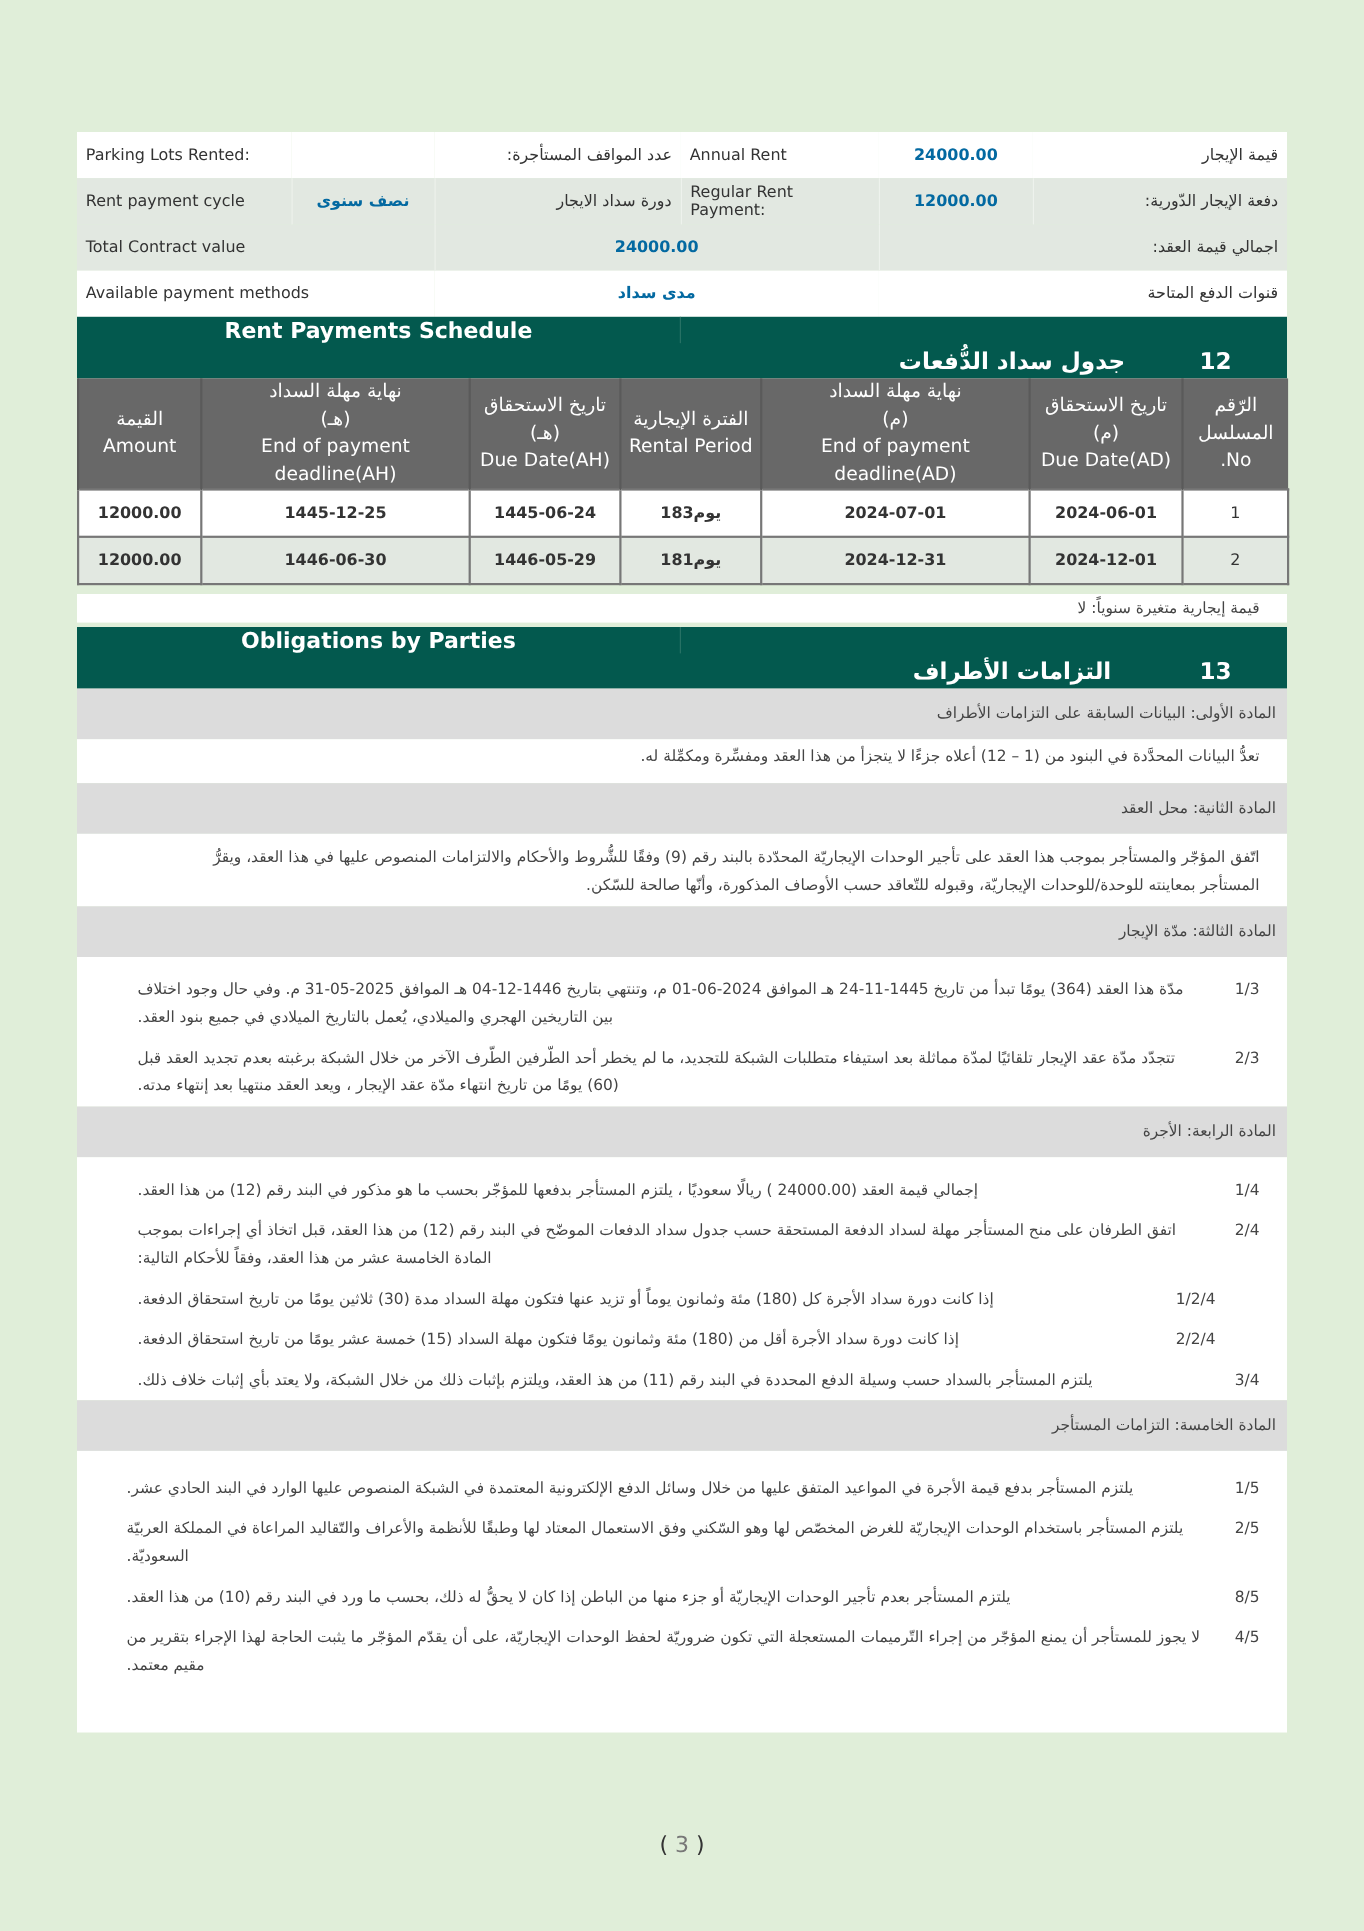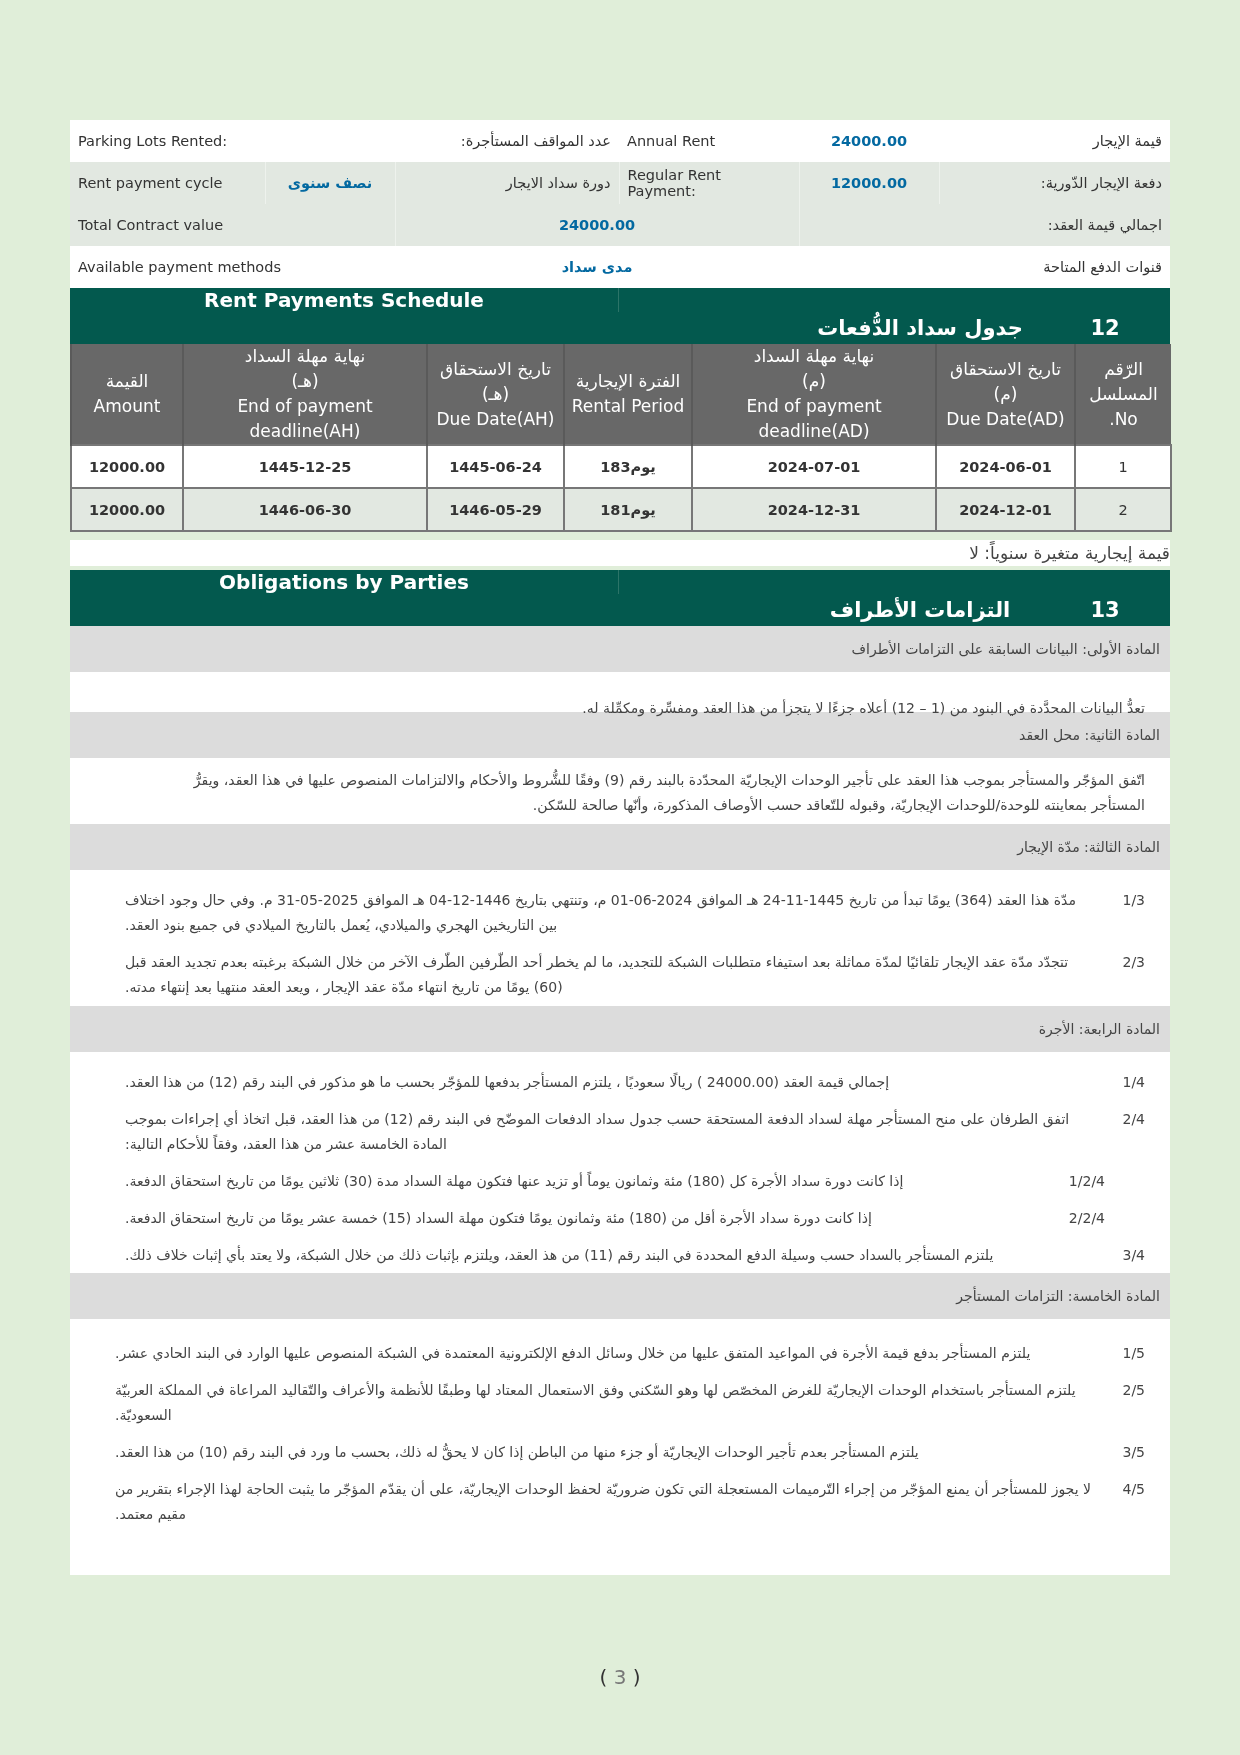--- a/index.html
+++ b/index.html
@@ -24,21 +24,21 @@
   .sec-head .ar .num { width: 130px; text-align: center; }
   .sec-head .ar .t { width: 240px; text-align: center; }
 
   
   .sched { width: 1100px; border-collapse: collapse; table-layout: fixed; }
   .sched th { background: #686868; color: #fff; font-weight: normal; font-size: 17px; line-height: 25px; height: 94px; border-left: 2px solid #5a5a5a; text-align: center; vertical-align: middle; }
   .sched td { height: 43px; text-align: center; font-size: 14.5px; font-weight: bold; color: #333; border: 2px solid #777; }
   .sched tr.r1 td { background: #ffffff; }
   .sched tr.r2 td { background: #e2e8e1; }
 
-  .note { background: #fff; height: 26px; margin-top: 8px; direction: rtl; font-size: 17px; color: #444; line-height: 26px; }
+  .note { background: #fff; height: 26px; margin-top: 8px; direction: rtl; font-size: 14px; color: #444; padding-right: 25px; line-height: 26px; }
   .gap4 { height: 4px; }
 
   .article { background: #dcdcdc; height: 46px; direction: rtl; font-size: 14px; color: #444; padding-right: 10px; display: flex; align-items: center; }
   .para { background: #fff; direction: rtl; font-size: 14px; color: #444; line-height: 25px; padding: 10px 25px; }
   .clause { display: flex; direction: rtl; font-size: 14px; color: #444; line-height: 25px; margin-bottom: 12px; }
   .clause .n { width: 52px; flex: none; text-align: right; direction: ltr; }
   .clause.sub .n { width: 72px; padding-right: 0; }
   .clause .tx { flex: 1; text-align: left; }
   .body-block { background: #fff; padding: 18px 25px 4px 75px; }
   .indent1 { padding-right: 40px; }
@@ -170,21 +170,21 @@
 
   <div class="sec-head">
     <div class="en">Obligations by Parties</div>
     <div class="ar">
       <span class="num">13</span>
       <span class="t">التزامات الأطراف</span>
     </div>
   </div>
 
   <div class="article">المادة الأولى: البيانات السابقة على التزامات الأطراف</div>
-  <div class="para" style="height:40px;padding-top:24px">تعدُّ البيانات المحدَّدة في البنود من (1 – 12) أعلاه جزءًا لا يتجزأ من هذا العقد ومفسِّرة ومكمِّلة له.</div>
+  <div class="para" style="height:40px;padding-top:4px">تعدُّ البيانات المحدَّدة في البنود من (1 – 12) أعلاه جزءًا لا يتجزأ من هذا العقد ومفسِّرة ومكمِّلة له.</div>
 
   <div class="article">المادة الثانية: محل العقد</div>
   <div class="para" style="height:66px;padding-left:80px">اتّفق المؤجّر والمستأجر بموجب هذا العقد على تأجير الوحدات الإيجاريّة المحدّدة بالبند رقم (9) وفقًا للشُّروط والأحكام والالتزامات المنصوص عليها في هذا العقد، ويقرُّ المستأجر بمعاينته للوحدة/للوحدات الإيجاريّة، وقبوله للتّعاقد حسب الأوصاف المذكورة، وأنّها صالحة للسّكن.</div>
 
   <div class="article">المادة الثالثة: مدّة الإيجار</div>
   <div class="body-block" style="height:136px;padding-left:55px">
     <div class="clause">
       <div class="n">1/3</div>
       <div class="tx">مدّة هذا العقد (364) يومًا تبدأ من تاريخ 1445-11-24 هـ الموافق 2024-06-01 م، وتنتهي بتاريخ 1446-12-04 هـ الموافق 2025-05-31 م. وفي حال وجود اختلاف بين التاريخين الهجري والميلادي، يُعمل بالتاريخ الميلادي في جميع بنود العقد.</div>
     </div>
@@ -222,21 +222,21 @@
   <div class="body-block" style="height:256px;padding-left:45px;padding-top:22px">
     <div class="clause">
       <div class="n" style="width:38px">1/5</div>
       <div class="tx">يلتزم المستأجر بدفع قيمة الأجرة في المواعيد المتفق عليها من خلال وسائل الدفع الإلكترونية المعتمدة في الشبكة المنصوص عليها الوارد في البند الحادي عشر.</div>
     </div>
     <div class="clause">
       <div class="n" style="width:52px">2/5</div>
       <div class="tx">يلتزم المستأجر باستخدام الوحدات الإيجاريّة للغرض المخصّص لها وهو السّكني وفق الاستعمال المعتاد لها وطبقًا للأنظمة والأعراف والتّقاليد المراعاة في المملكة العربيّة السعوديّة.</div>
     </div>
     <div class="clause">
-      <div class="n" style="width:52px">3/5</div>
+      <div class="n" style="width:52px">8/5</div>
       <div class="tx">يلتزم المستأجر بعدم تأجير الوحدات الإيجاريّة أو جزء منها من الباطن إذا كان لا يحقُّ له ذلك، بحسب ما ورد في البند رقم (10) من هذا العقد.</div>
     </div>
     <div class="clause">
       <div class="n" style="width:52px">4/5</div>
       <div class="tx">لا يجوز للمستأجر أن يمنع المؤجّر من إجراء التّرميمات المستعجلة التي تكون ضروريّة لحفظ الوحدات الإيجاريّة، على أن يقدّم المؤجّر ما يثبت الحاجة لهذا الإجراء بتقرير من مقيم معتمد.</div>
     </div>
   </div>
 </div>
 
 <div class="footer">

